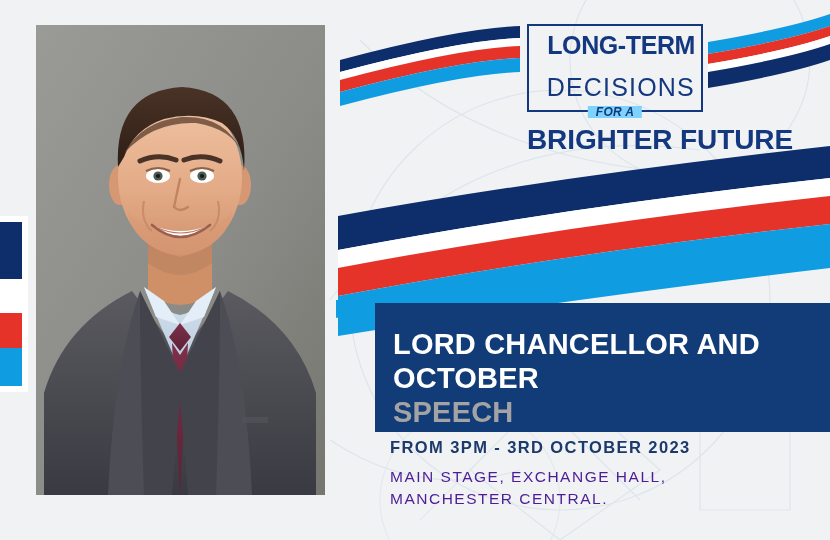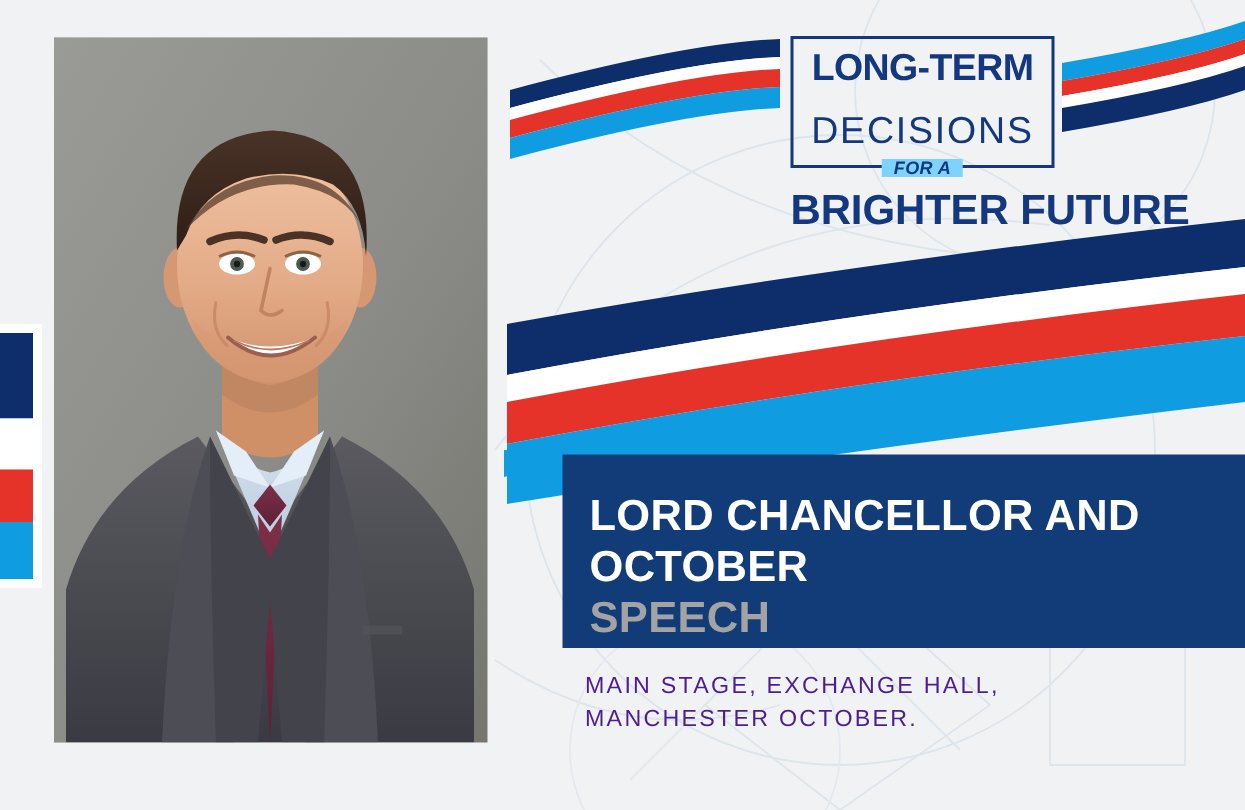--- a/index.html
+++ b/index.html
@@ -71,20 +71,21 @@
     top: 24px;
     width: 176px;
     text-align: center;
     color: #14387f;
     line-height: 1;
   }
   .logo-box {
     border: 2.5px solid #14387f;
     padding: 7px 6px 10px 6px;
     position: relative;
+    text-align: right;
   }
   .logo-l1 {
     font-size: 25px;
     font-weight: 700;
     letter-spacing: -0.4px;
     white-space: nowrap;
   }
   .logo-l2 {
     font-size: 25px;
     font-weight: 400;
@@ -318,19 +319,20 @@
 
   <div class="headline-panel">
     <div class="headline">
       <div>LORD CHANCELLOR AND</div>
       <div>OCTOBER</div>
       <div class="accent">SPEECH</div>
     </div>
   </div>
 
   <div class="details">
+    <div class="detail-when">FROM 3PM - 3RD OCTOBER 2023</div>
     <div class="detail-where">
       <div>MAIN STAGE, EXCHANGE HALL,</div>
-      <div>MANCHESTER OCTOBER.</div>
+      <div>MANCHESTER CENTRAL.</div>
     </div>
   </div>
 
 </div>
 
 </body></html>

